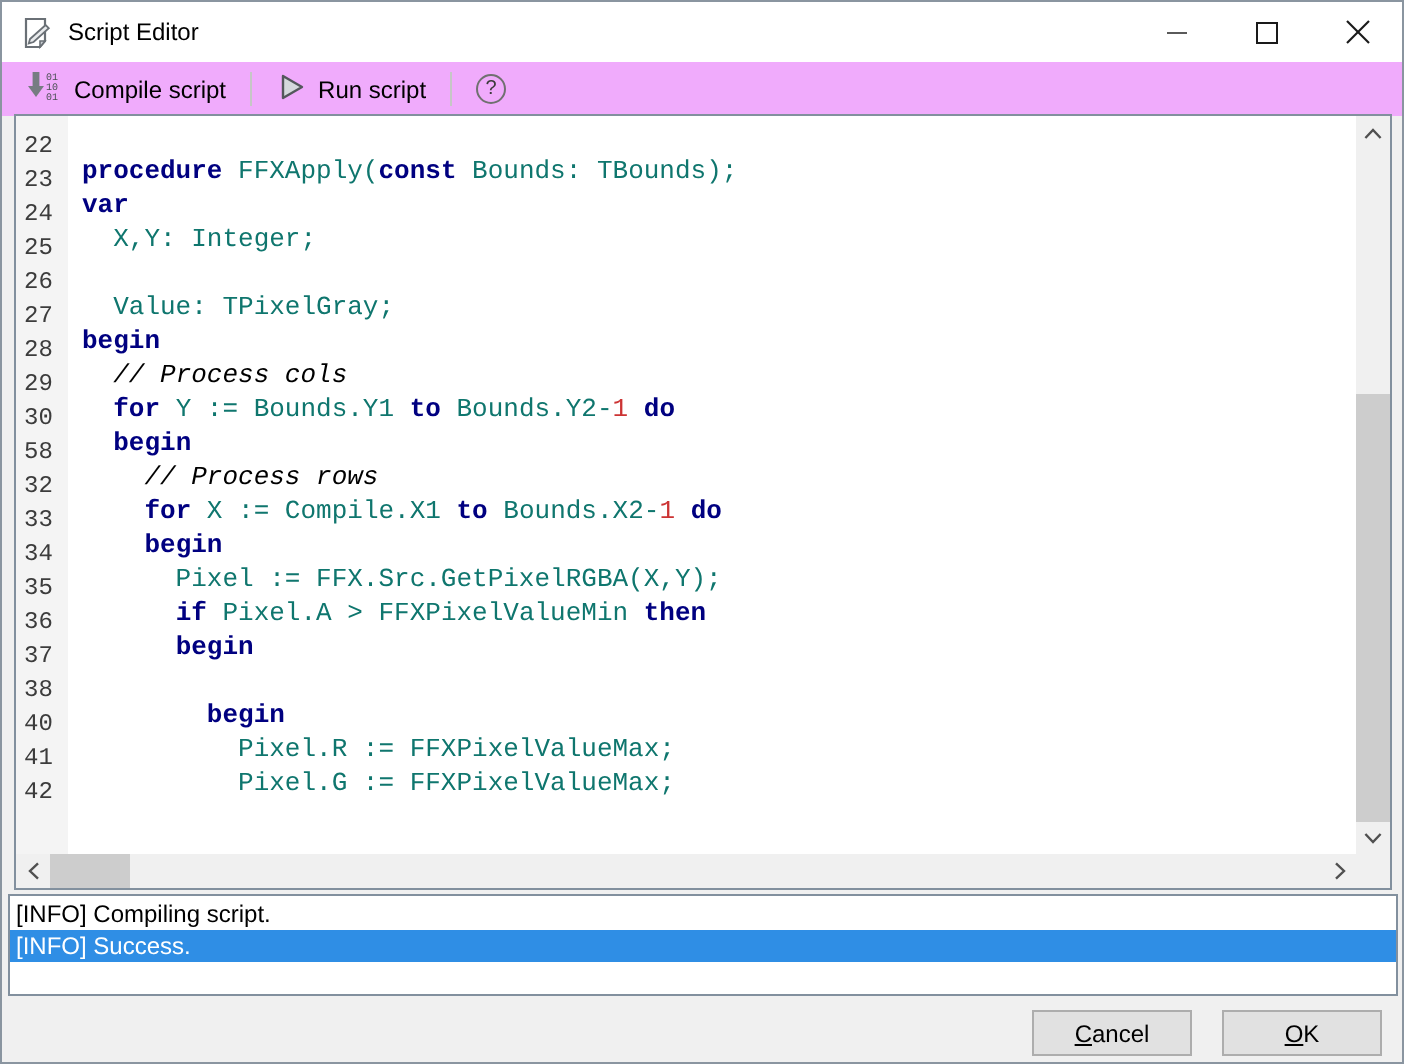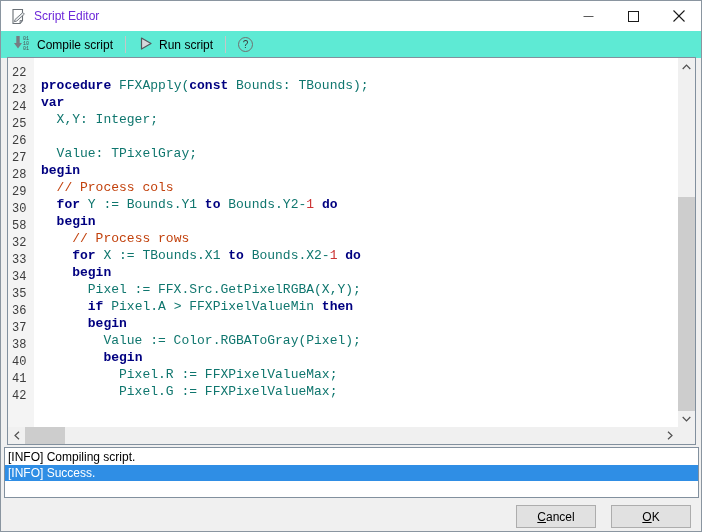--- a/index.html
+++ b/index.html
@@ -6,37 +6,37 @@
   *{box-sizing:border-box;}
   .window{
     position:relative;width:702px;height:532px;
     background:#f0f0f0;border:1px solid #8a95a0;
     font-family:"Liberation Sans", sans-serif;
     overflow:hidden;
   }
   
   .titlebar{position:absolute;left:0;top:0;right:0;height:30px;background:#ffffff;display:flex;align-items:center;}
   .title-icon{margin-left:9px;width:17px;height:17px;flex:0 0 auto;}
-  .title-text{margin-left:7px;font-size:12px;color:#6d28d9;}
+  .title-text{margin-left:7px;font-size:12px;color:#000000;}
   .win-controls{margin-left:auto;display:flex;height:30px;}
   .win-btn{width:45px;height:30px;display:flex;align-items:center;justify-content:center;background:transparent;border:none;padding:0;cursor:default;}
   
-  .toolbar{position:absolute;left:0;top:30px;right:0;height:27px;background:#5eead4;display:flex;align-items:center;padding-left:4px;}
+  .toolbar{position:absolute;left:0;top:30px;right:0;height:27px;background:#f0abfc;display:flex;align-items:center;padding-left:4px;}
   .tb-btn{display:flex;align-items:center;gap:6px;padding:3px 7px;font-size:12px;color:#000;background:transparent;border:1px solid transparent;font-family:"Liberation Sans", sans-serif;}
   .tb-sep{width:1px;height:17px;background:#c6c6c6;margin:0 4px;}
   .help-circle{width:15px;height:15px;border:1px solid #707070;border-radius:50%;display:flex;align-items:center;justify-content:center;font-size:10px;color:#3a3a3a;}
   
   .editor{position:absolute;left:6px;top:56px;width:689px;height:388px;background:#ffffff;border:1px solid #82909e;}
   .gutter-bg{position:absolute;left:0;top:0;bottom:17px;width:26px;background:#f4f4f4;}
   .code-area{position:absolute;left:0;top:0;right:17px;bottom:17px;overflow:hidden;padding-top:2px;}
   .code-row{height:17px;display:flex;align-items:center;position:relative;}
   .ln{width:26px;padding-left:4px;flex:0 0 auto;font-family:"Liberation Mono","DejaVu Sans Mono",monospace;font-size:12px;color:#3c3c3c;margin-top:9px;}
   .ct{padding-left:7px;white-space:pre;font-family:"Liberation Mono","DejaVu Sans Mono",monospace;font-size:13px;color:#000;}
   .seg-kw{color:#000080;font-weight:bold;}
-  .seg-cm{color:#c2410c;}
+  .seg-cm{color:#000000;font-style:italic;}
   .seg-num{color:#cc3333;}
   .seg-pl{color:#0f766e;}
   
   .vsb{position:absolute;top:0;right:0;bottom:17px;width:17px;background:#f0f0f0;}
   .hsb{position:absolute;left:0;right:17px;bottom:0;height:17px;background:#f0f0f0;}
   .sb-corner{position:absolute;right:0;bottom:0;width:17px;height:17px;background:#f0f0f0;}
   .sb-arrow{position:absolute;width:17px;height:17px;display:flex;align-items:center;justify-content:center;}
   .vsb .up{top:0;left:0;} .vsb .down{bottom:0;left:0;}
   .hsb .left{left:0;top:0;} .hsb .right{right:0;top:0;}
   .v-thumb{position:absolute;left:0;right:0;top:139px;height:214px;background:#cdcdcd;}
@@ -153,41 +153,40 @@
         <div class="code-row">
           <span class="ln">58</span>
           <span class="ct"><span class="seg-pl">  </span><span class="seg-kw">begin</span></span>
         </div>
         <div class="code-row">
           <span class="ln">32</span>
           <span class="ct"><span class="seg-pl">    </span><span class="seg-cm">// Process rows</span></span>
         </div>
         <div class="code-row">
           <span class="ln">33</span>
-          <span class="ct"><span class="seg-pl">    </span><span class="seg-kw">for</span><span class="seg-pl"> X := TBounds.X1 </span><span class="seg-kw">to</span><span class="seg-pl"> Bounds.X2-</span><span class="seg-num">1</span><span class="seg-pl"> </span><span class="seg-kw">do</span></span>
+          <span class="ct"><span class="seg-pl">    </span><span class="seg-kw">for</span><span class="seg-pl"> X := Compile.X1 </span><span class="seg-kw">to</span><span class="seg-pl"> Bounds.X2-</span><span class="seg-num">1</span><span class="seg-pl"> </span><span class="seg-kw">do</span></span>
         </div>
         <div class="code-row">
           <span class="ln">34</span>
           <span class="ct"><span class="seg-pl">    </span><span class="seg-kw">begin</span></span>
         </div>
         <div class="code-row">
           <span class="ln">35</span>
           <span class="ct"><span class="seg-pl">      Pixel := FFX.Src.GetPixelRGBA(X,Y);</span></span>
         </div>
         <div class="code-row">
           <span class="ln">36</span>
           <span class="ct"><span class="seg-pl">      </span><span class="seg-kw">if</span><span class="seg-pl"> Pixel.A &gt; FFXPixelValueMin </span><span class="seg-kw">then</span></span>
         </div>
         <div class="code-row">
           <span class="ln">37</span>
           <span class="ct"><span class="seg-pl">      </span><span class="seg-kw">begin</span></span>
         </div>
         <div class="code-row">
           <span class="ln">38</span>
-          <span class="ct"><span class="seg-pl">        Value := Color.RGBAToGray(Pixel);</span></span>
         </div>
         <div class="code-row">
           <span class="ln">40</span>
           <span class="ct"><span class="seg-pl">        </span><span class="seg-kw">begin</span></span>
         </div>
         <div class="code-row">
           <span class="ln">41</span>
           <span class="ct"><span class="seg-pl">          Pixel.R := FFXPixelValueMax;</span></span>
         </div>
         <div class="code-row">

